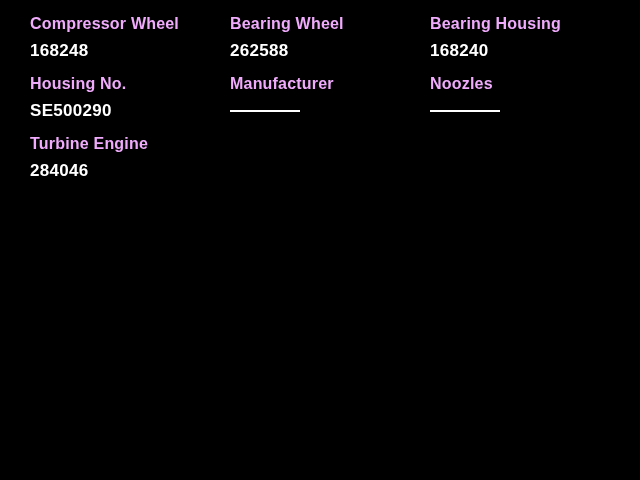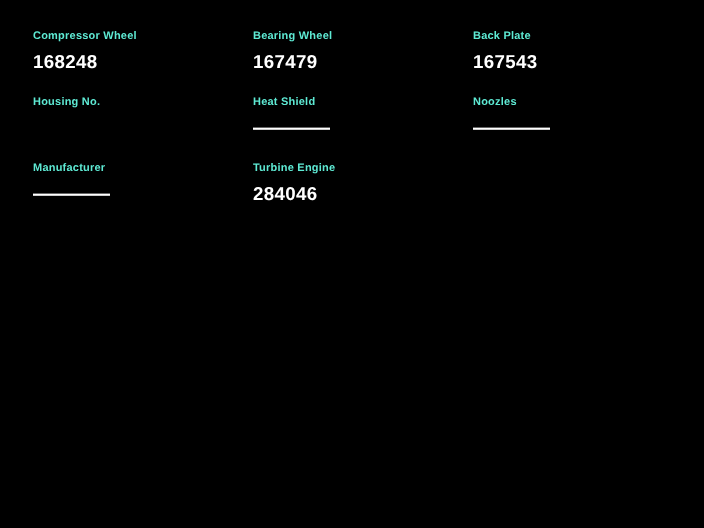--- a/index.html
+++ b/index.html
@@ -24,26 +24,26 @@
     grid-template-columns: 200px 200px 200px;
     grid-auto-rows: 60px;
     width: 600px;
   }
   .field {
     display: flex;
     flex-direction: column;
     align-items: flex-start;
   }
   .field-label {
-    font-size: 10px;
+    font-size: 16px;
     font-weight: 700;
-    color: #5eead4;
+    color: #f0abfc;
     letter-spacing: 0.2px;
     line-height: 1;
-    margin-top: 12px;
+    margin-top: 0;
   }
   .field-value {
     font-size: 17px;
     font-weight: 700;
     color: #ffffff;
     line-height: 1;
     margin-top: 10px;
     letter-spacing: 0.3px;
   }
   
@@ -60,47 +60,44 @@
 <div class="screen">
   <div class="field-grid">
 
     <div class="field">
       <div class="field-label">Compressor Wheel</div>
       <div class="field-value">168248</div>
     </div>
 
     <div class="field">
       <div class="field-label">Bearing Wheel</div>
-      <div class="field-value">167479</div>
+      <div class="field-value">262588</div>
+    </div>
+
+
+    <div class="field">
+      <div class="field-label">Bearing Housing</div>
+      <div class="field-value">168240</div>
+    </div>
+
+
+    <div class="field">
+      <div class="field-label">Housing No.</div>
+      <div class="field-value">SE500290</div>
     </div>
 
 
 
     <div class="field">
-      <div class="field-label">Back Plate</div>
-      <div class="field-value">167543</div>
-    </div>
-
-    <div class="field">
-      <div class="field-label">Housing No.</div>
-    </div>
-
-    <div class="field">
-      <div class="field-label">Heat Shield</div>
-      <div class="field-value is-empty"></div>
-    </div>
-
-
-    <div class="field">
-      <div class="field-label">Noozles</div>
+      <div class="field-label">Manufacturer</div>
       <div class="field-value is-empty"></div>
     </div>
 
     <div class="field">
-      <div class="field-label">Manufacturer</div>
+      <div class="field-label">Noozles</div>
       <div class="field-value is-empty"></div>
     </div>
 
     <div class="field">
       <div class="field-label">Turbine Engine</div>
       <div class="field-value">284046</div>
     </div>
 
 
   </div>

